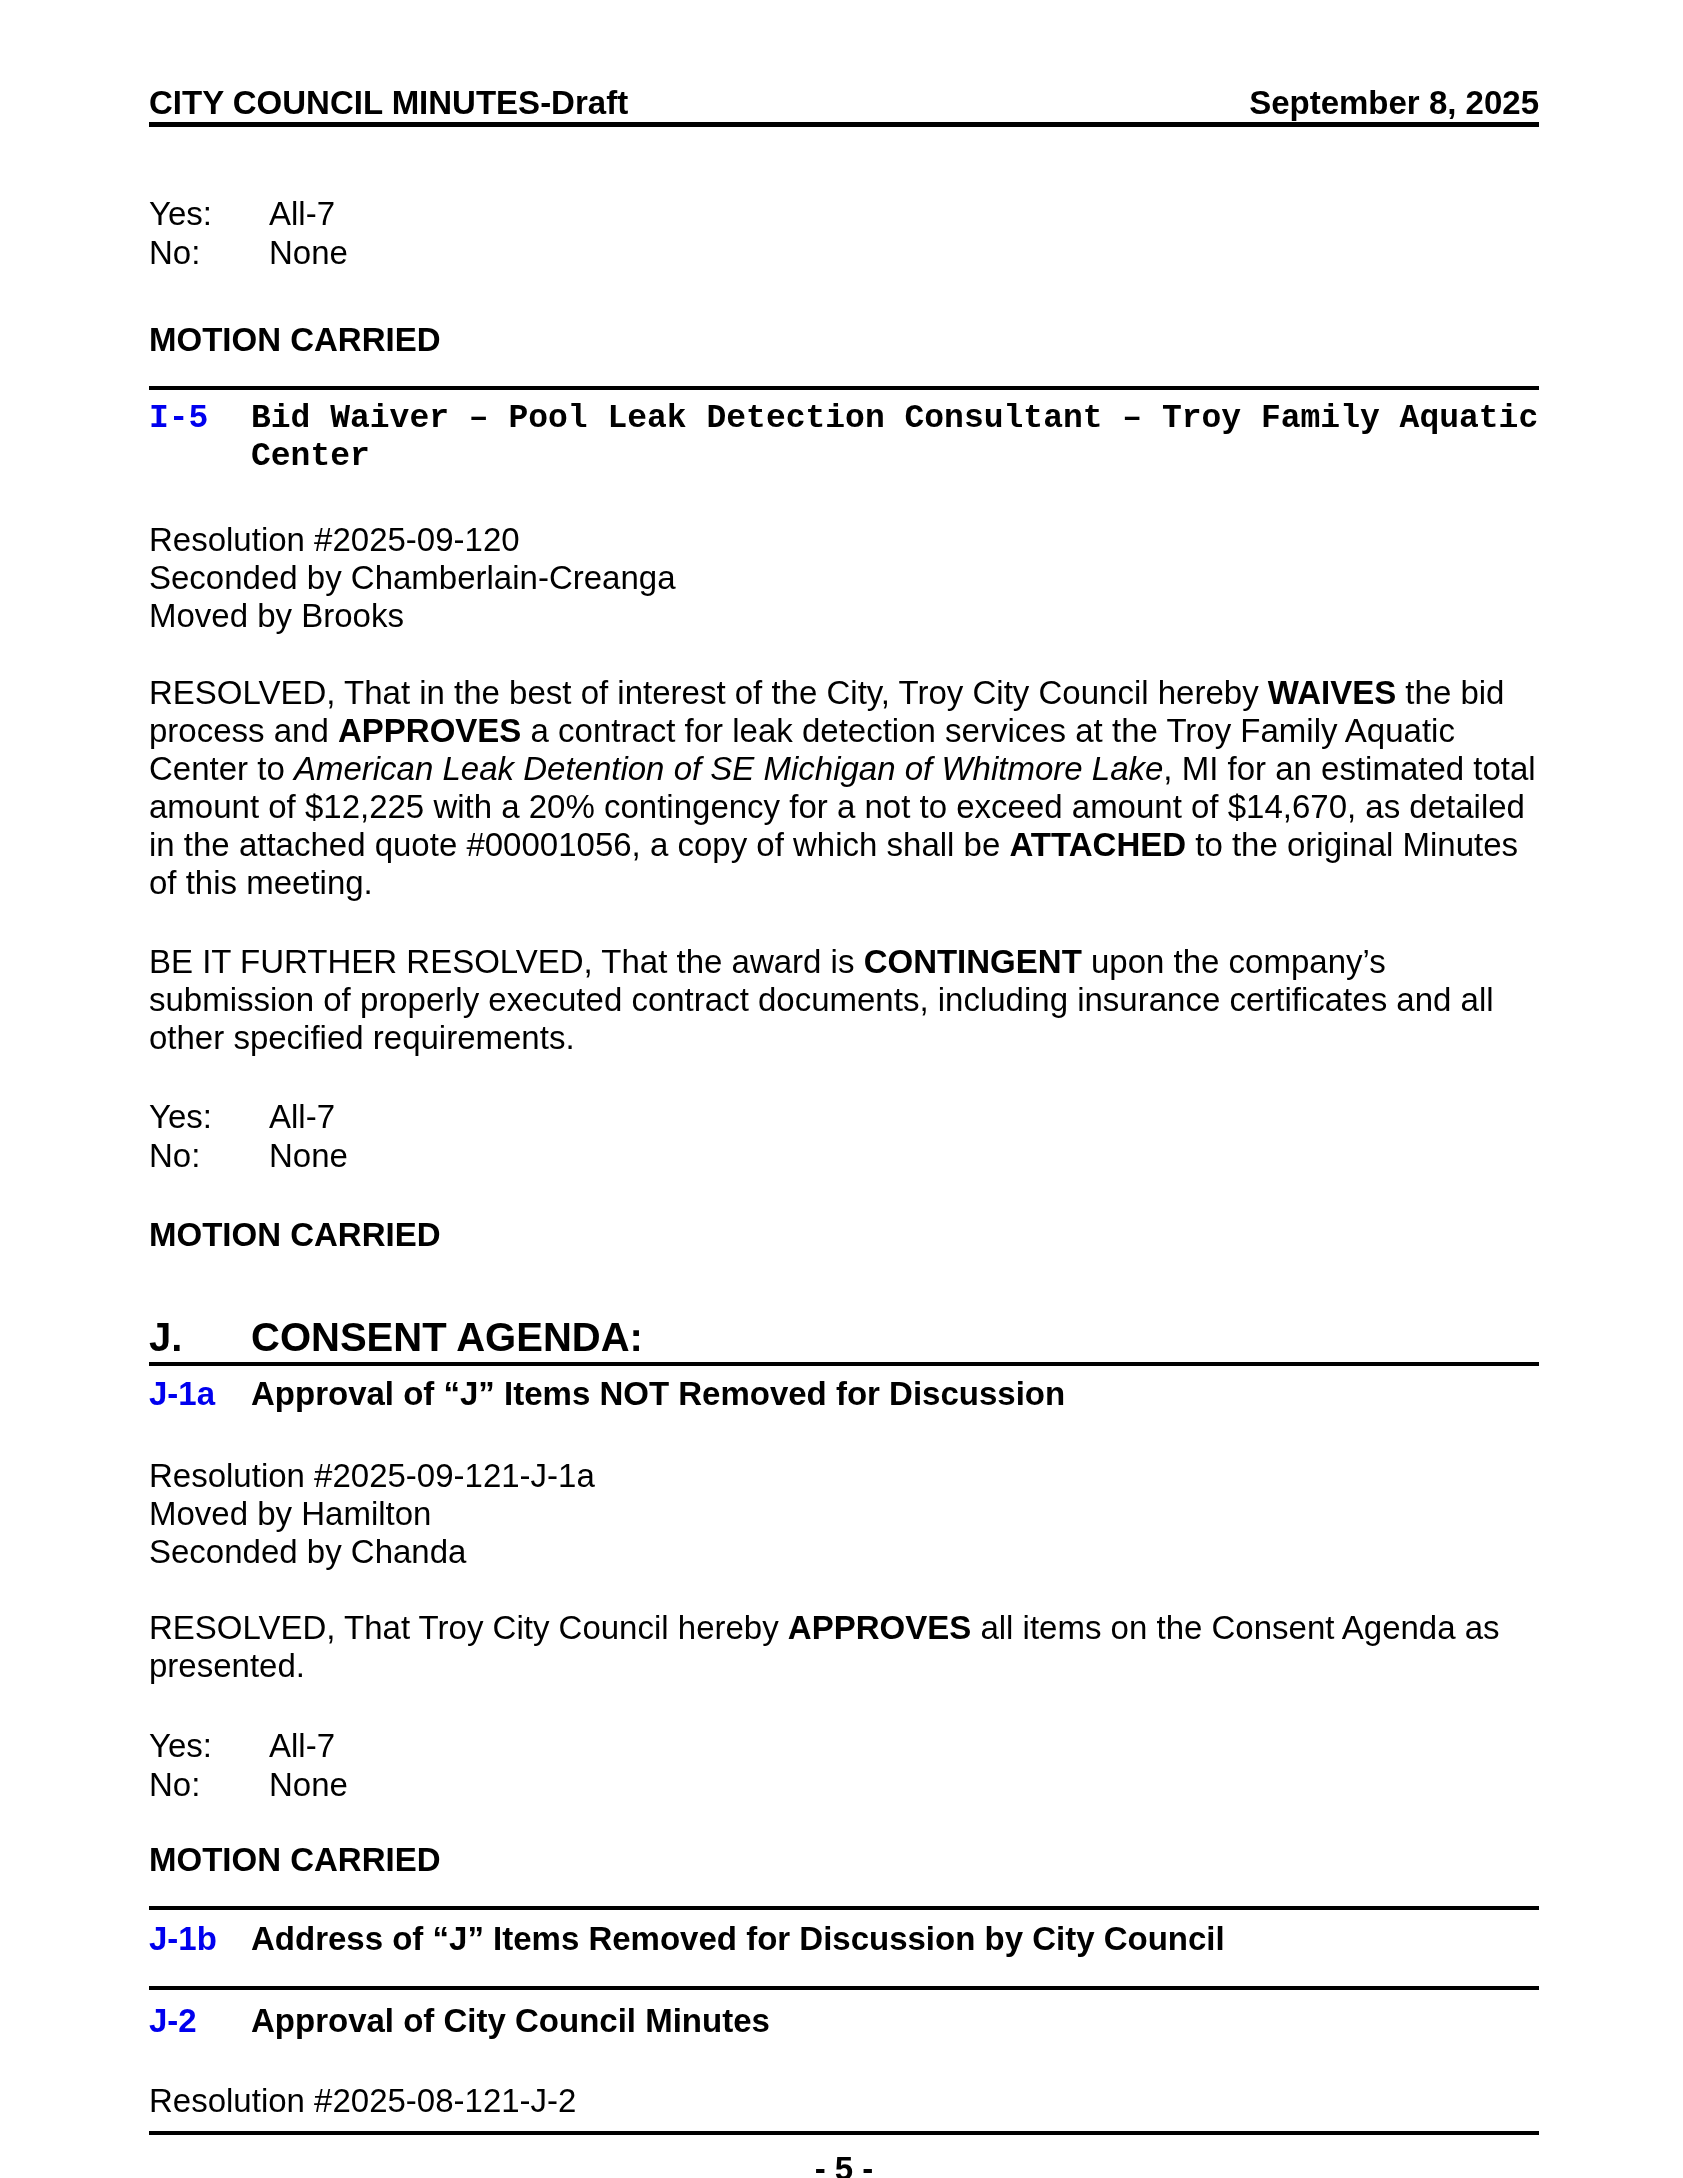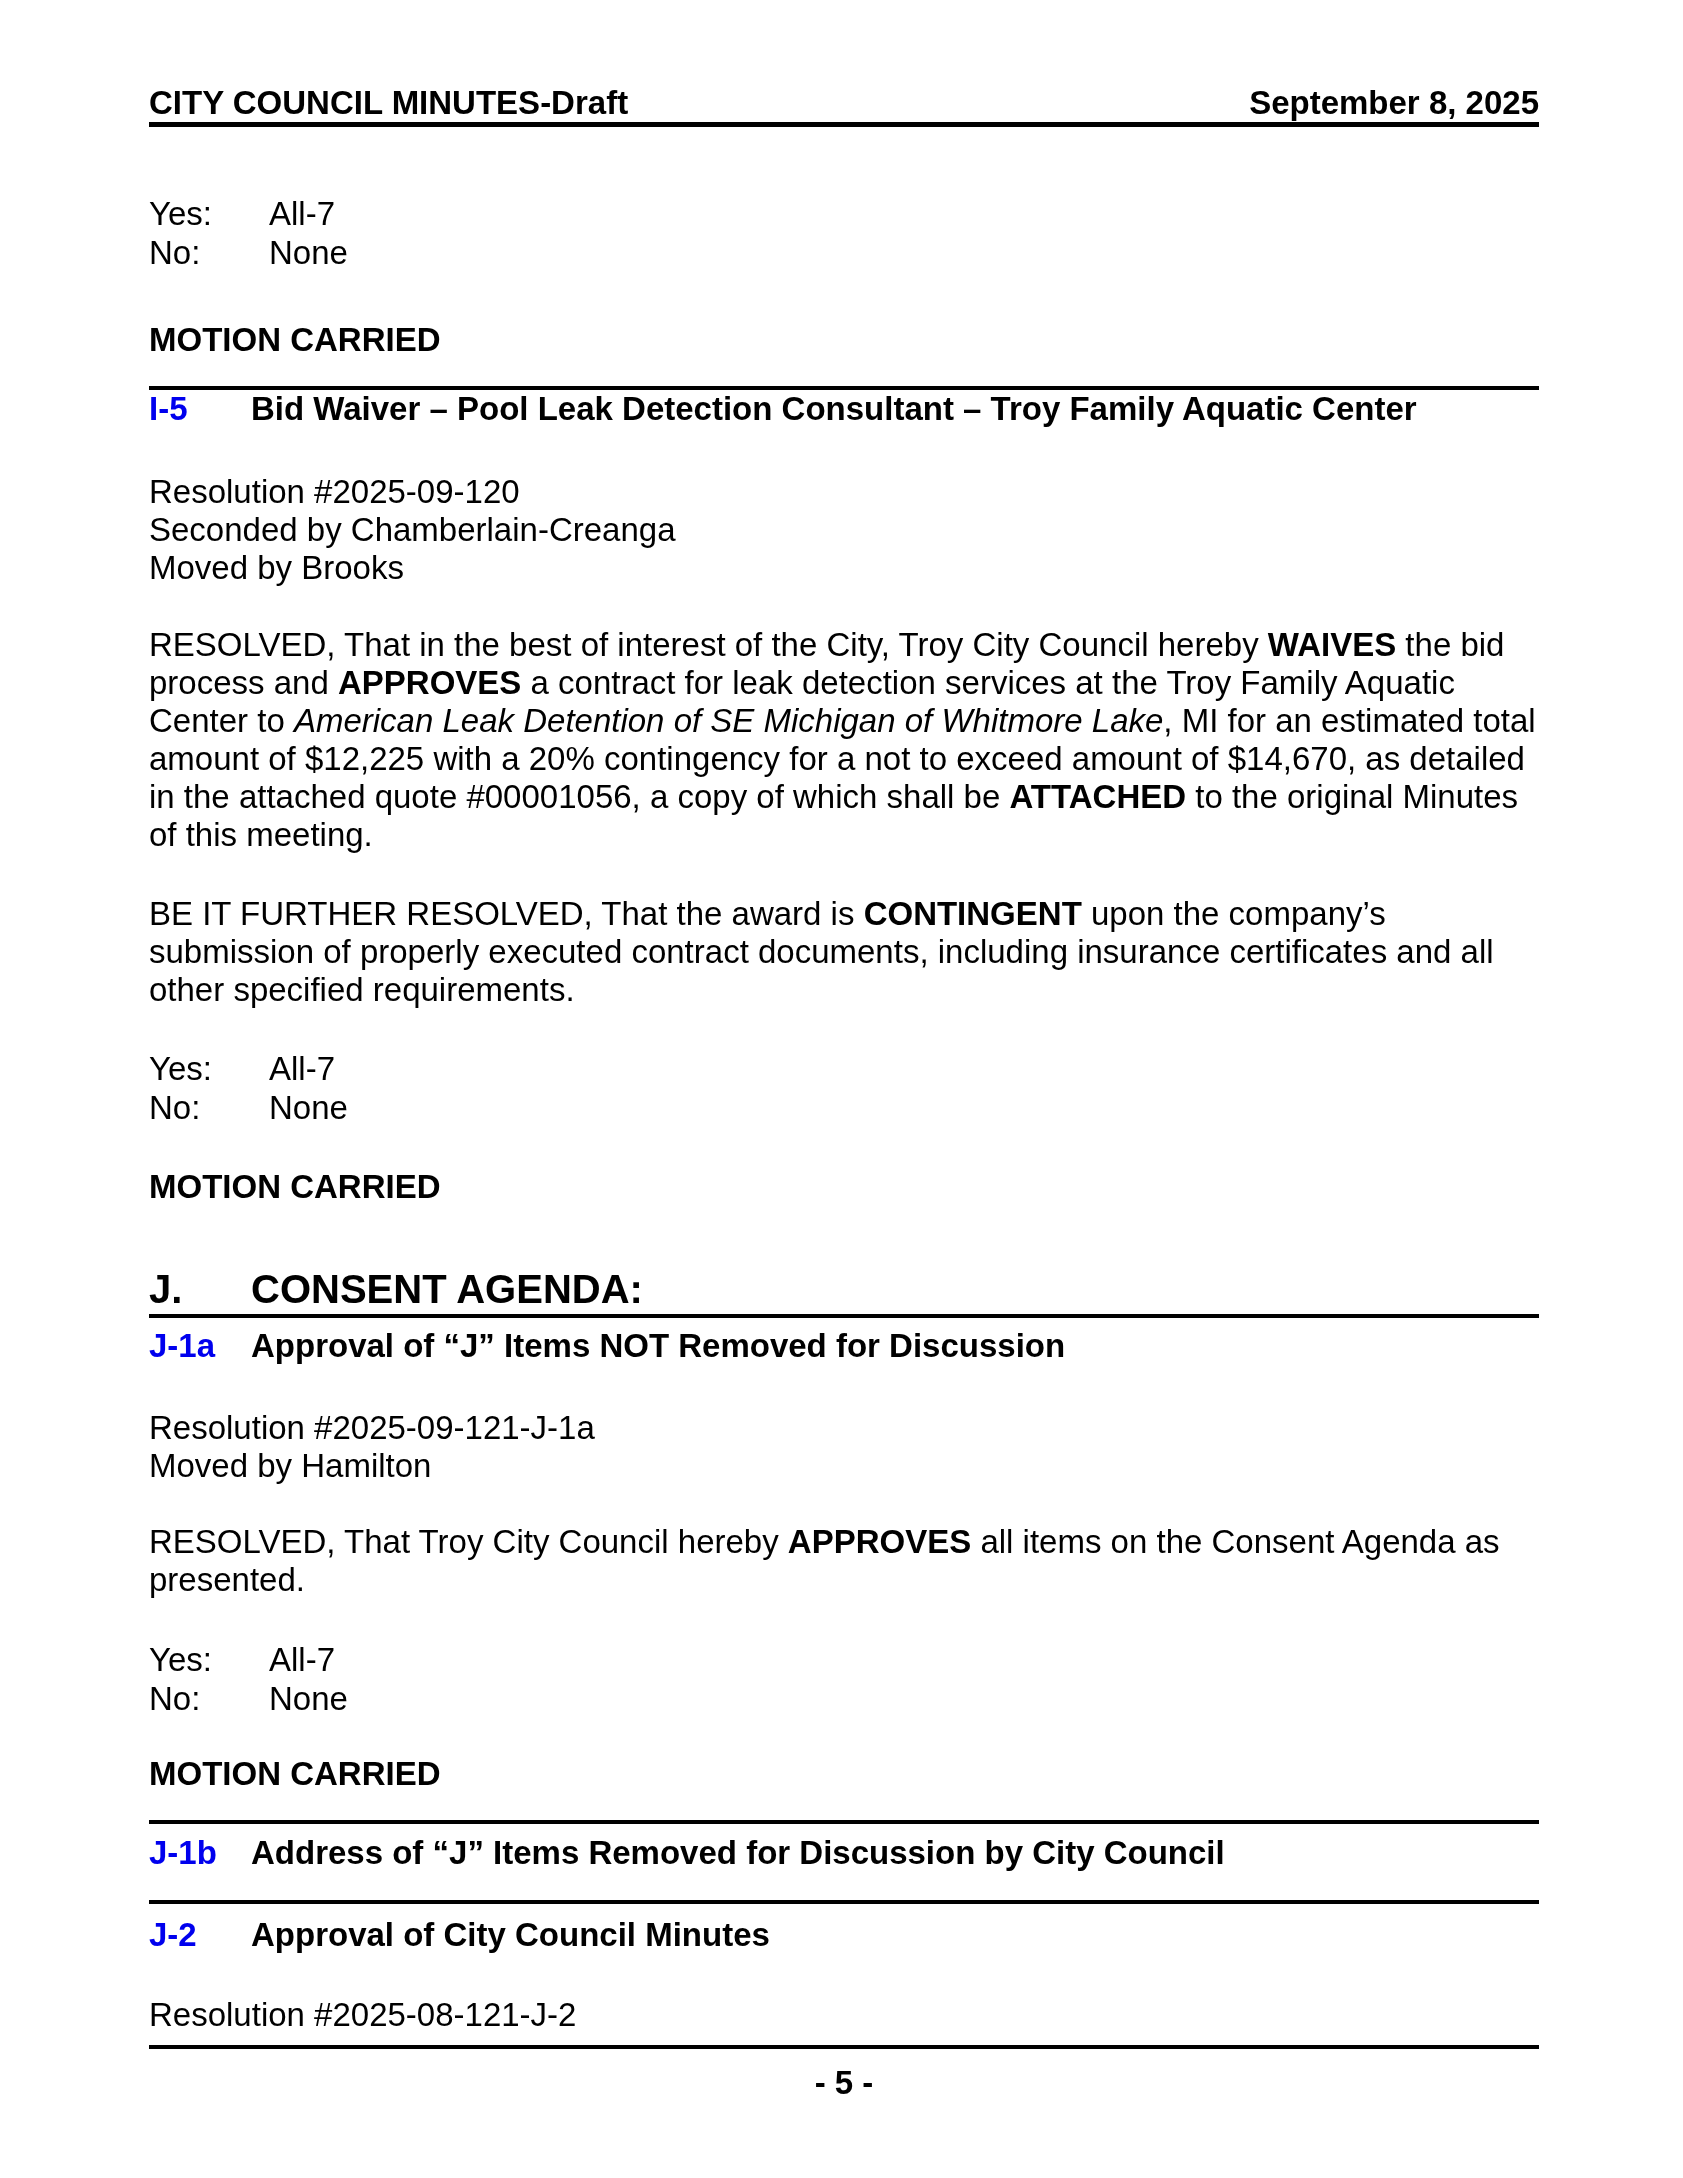--- a/index.html
+++ b/index.html
@@ -43,21 +43,21 @@
     </div>
     <div class="vote-row">
       <span class="vote-label">No:</span><span>None</span>
     </div>
   </div>
 
   <div class="mc" style="margin-top:49px;">MOTION CARRIED</div>
 
   <div class="rule" style="margin-top:27px;"></div>
 
-  <div class="item-head" style="">
+  <div class="item-head" style="margin-top:10px;font-family:Liberation Mono, monospace;">
     <span class="item-id">I-5</span>
     <span class="item-title">Bid Waiver – Pool Leak Detection Consultant – Troy Family Aquatic Center</span>
   </div>
 
   <div style="margin-top:45px;">
     <div>Resolution #2025-09-120</div>
     <div>Seconded by Chamberlain-Creanga</div>
     <div>Moved by Brooks</div>
   </div>
 
@@ -84,20 +84,21 @@
   <div class="rule" style="margin-top:2px;"></div>
 
   <div class="item-head" style="margin-top:9px;">
     <span class="item-id">J-1a</span>
     <span class="item-title">Approval of “J” Items NOT Removed for Discussion</span>
   </div>
 
   <div style="margin-top:44px;">
     <div>Resolution #2025-09-121-J-1a</div>
     <div>Moved by Hamilton</div>
+    <div>Seconded by Chanda</div>
   </div>
 
   <div class="para" style="margin-top:38px;"><span>RESOLVED, That Troy City Council hereby </span><b>APPROVES</b><span> all items on the Consent Agenda as presented.</span></div>
 
   <div style="margin-top:41px;">
     <div class="vote-row">
       <span class="vote-label">Yes:</span><span>All-7</span>
     </div>
     <div class="vote-row">
       <span class="vote-label">No:</span><span>None</span>

